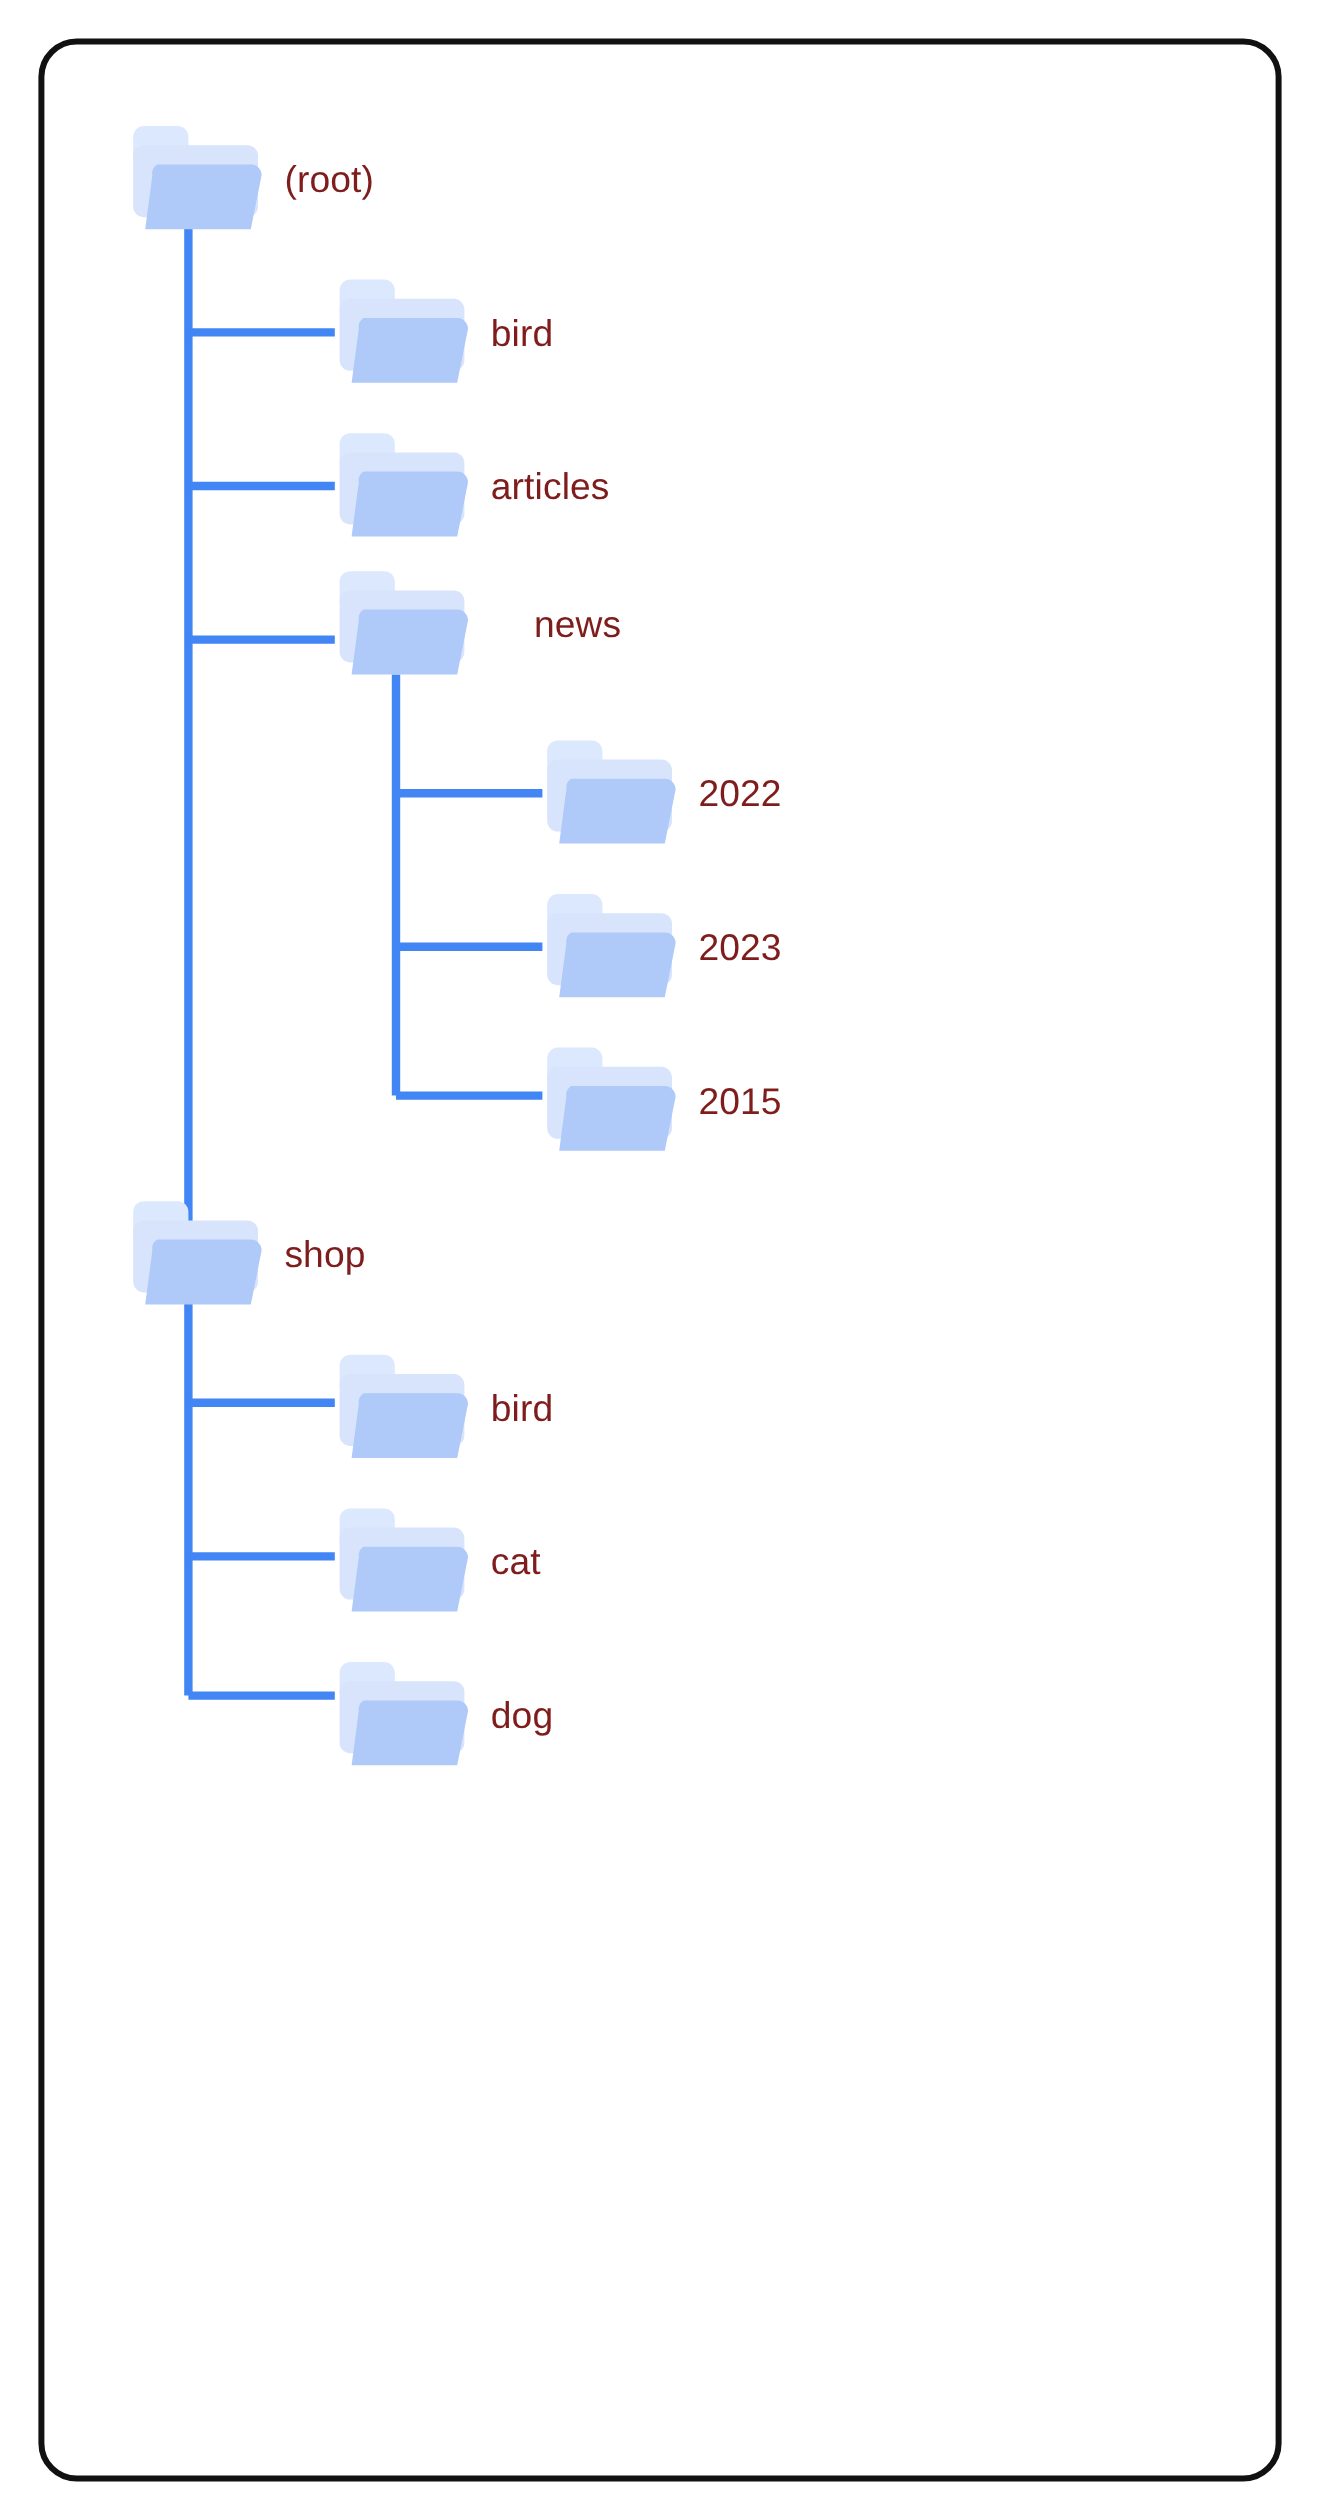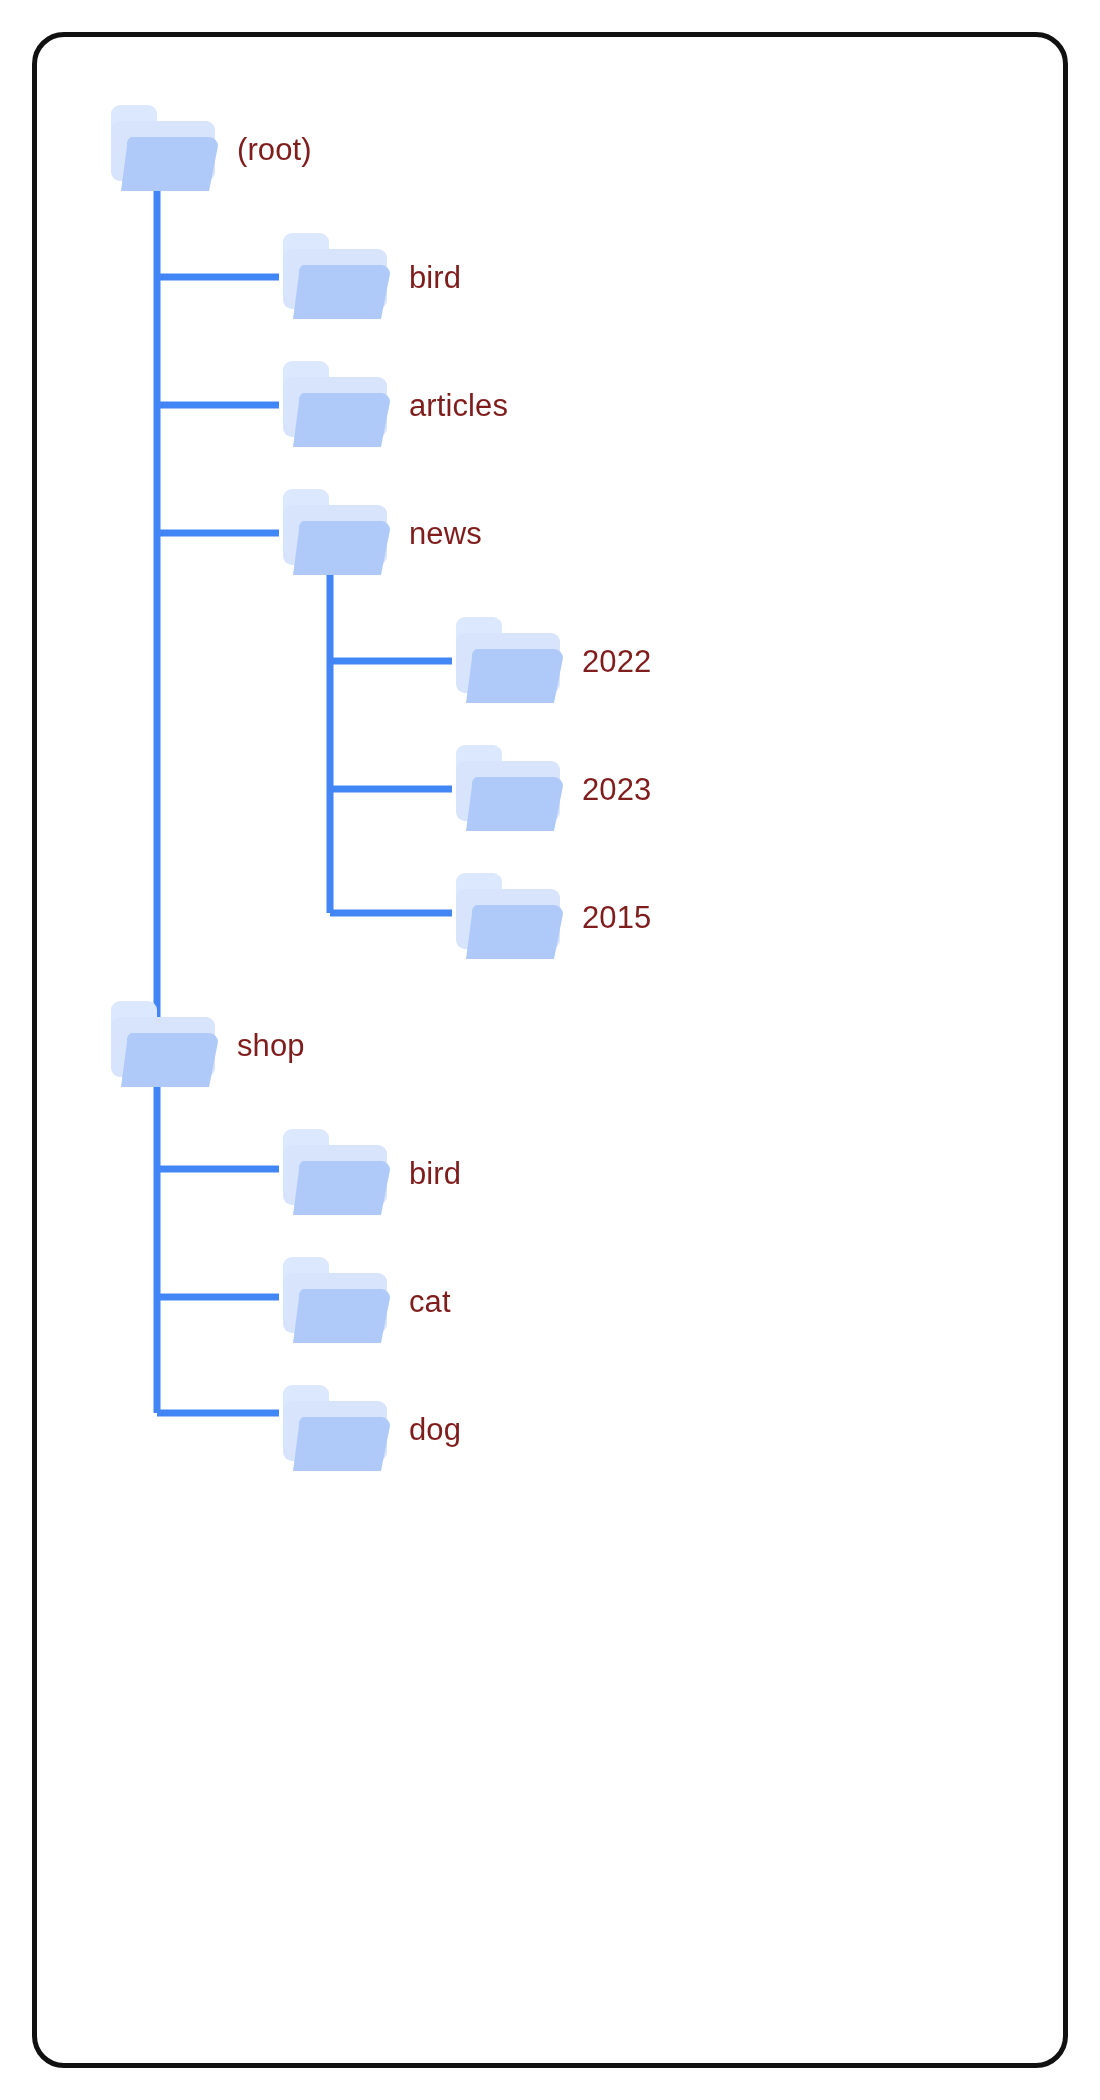--- a/index.html
+++ b/index.html
@@ -89,21 +89,21 @@
       <div class="node" style="left: 275px; top: 359px; text-align: center;">
         <span class="folder">
           <svg viewBox="0 0 118 92" xmlns="http://www.w3.org/2000/svg">
             <rect x="8" y="2" width="46" height="34" rx="9" fill="#DCE8FD"></rect>
             <rect x="8" y="18" width="104" height="60" rx="9" fill="#D7E4FC"></rect>
             <path d="M28 34 H106 a9 9 0 0 1 9 9 L106 88 H18 L24 43 a9 9 0 0 1 4 -9 Z" fill="#AFC9F8"></path>
           </svg>
         </span>
         <span class="label">articles</span>
       </div>
-      <div class="node" style="left: 275px; top: 487px;">
+      <div class="node" style="left: 275px; top: 474px; gap: 36px;">
         <span class="folder">
           <svg viewBox="0 0 118 92" xmlns="http://www.w3.org/2000/svg">
             <rect x="8" y="2" width="46" height="34" rx="9" fill="#DCE8FD"></rect>
             <rect x="8" y="18" width="104" height="60" rx="9" fill="#D7E4FC"></rect>
             <path d="M28 34 H106 a9 9 0 0 1 9 9 L106 88 H18 L24 43 a9 9 0 0 1 4 -9 Z" fill="#AFC9F8"></path>
           </svg>
         </span>
         <span class="label">news</span>
       </div>
       <div class="node" style="left: 448px; top: 615px;">

